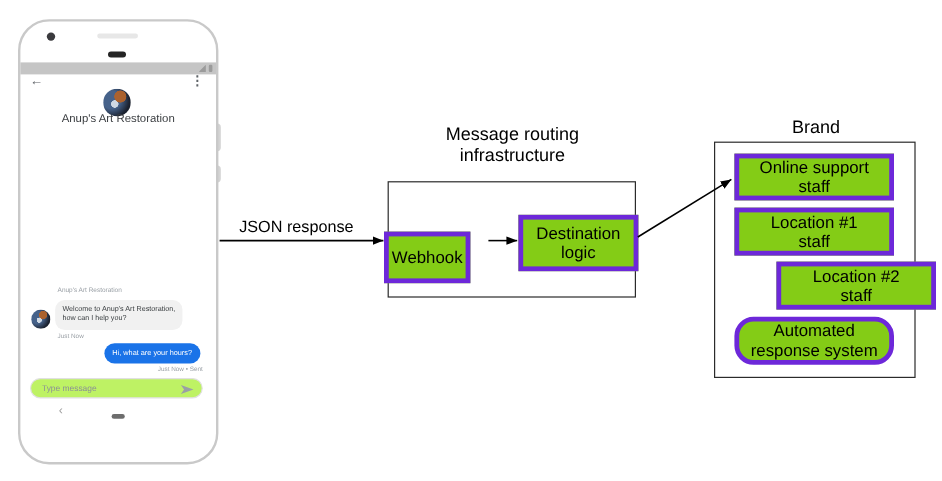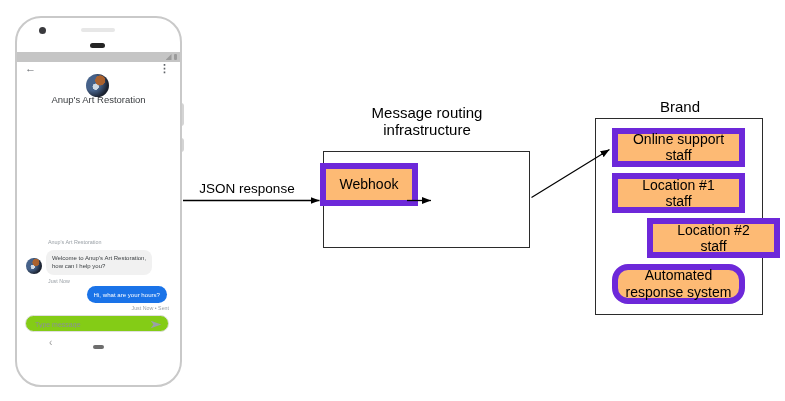--- a/index.html
+++ b/index.html
@@ -40,37 +40,37 @@
     padding:4px 6px;font-size:6px;line-height:8.6px;color:#3c4043;white-space:pre-line;
   }
   .time-in{left:31px;top:259.5px;font-size:5.3px;color:#9aa0a6;}
   .bubble-out{
     right:13px;top:268px;background:#1a73e8;border-radius:9px;
     padding:4px 7px;font-size:6.1px;line-height:9px;color:#ffffff;white-space:nowrap;
   }
   .time-out{right:11px;top:287px;font-size:5.3px;color:#9aa0a6;}
   .composer{
     left:8px;top:297px;width:144px;height:17px;box-sizing:border-box;
-    border:1px solid #e0e0e0;border-radius:9px;background:#84cc16;
+    border:1px solid #e0e0e0;border-radius:9px;background:#bef264;
   }
   .composer input{
     position:absolute;left:7px;top:1px;width:105px;height:13px;border:none;outline:none;
     background:transparent;font-family:"Liberation Sans",sans-serif;font-size:7px;color:#5f6368;
   }
   .composer input::placeholder{color:#8b9095;}
   .send-icon{position:absolute;right:6px;top:4px;}
   .nav-back{left:32px;top:319.5px;font-size:10px;color:#9a9a9a;line-height:10px;}
   .home-pill{left:75.5px;top:327px;width:11px;height:4px;border-radius:2px;background:#6d6d6d;}
 
   
   .dg-label{font-size:13.5px;color:#000;text-align:center;}
   .dg-title{font-size:15px;color:#000;text-align:center;line-height:17px;white-space:pre-line;}
   .dg-box-outer{box-sizing:border-box;border:1.5px solid #2b2b2b;background:transparent;}
   .dg-box-inner{
-    box-sizing:border-box;border:6px solid #6d28d9;background:#fdba74;
+    box-sizing:border-box;border:4px solid #6d28d9;background:#84cc16;
     display:flex;align-items:center;justify-content:center;text-align:center;
     font-size:14px;line-height:16.5px;color:#000;white-space:pre-line;
   }
   .overlay{position:absolute;left:0;top:0;pointer-events:none;}
   .arrow{stroke:#000;stroke-width:1.3px;}
 </style>
 </head>
 <body>
 
 <div id="canvas">
@@ -113,21 +113,23 @@
     <div class="abs nav-back">‹</div>
     <div class="abs home-pill"></div>
   </div>
 
   <div class="abs dg-label" style="left:192px;top:181px;width:110px;">JSON response</div>
   <div class="abs dg-title" style="left:630px;top:98px;width:100px;">Brand</div>
   <div class="abs dg-title" style="left:342px;top:104px;width:170px;">Message routing
 infrastructure</div>
 
   <div class="abs dg-box-outer" style="left:323px;top:151px;width:207px;height:97px;"></div>
-  <div class="abs dg-box-inner" style="left:320px;top:163px;width:98px;height:43px;">Webhook</div>
+  <div class="abs dg-box-inner" style="left:320px;top:193px;width:72px;height:43px;">Webhook</div>
+  <div class="abs dg-box-inner" style="left:432px;top:178.5px;width:100px;height:47px;">Destination
+logic</div>
 
   <div class="abs dg-box-outer" style="left:595px;top:118px;width:168px;height:197px;"></div>
   <div class="abs dg-box-inner" style="left:612px;top:127.5px;width:133px;height:39.5px;">Online support
 staff</div>
   <div class="abs dg-box-inner" style="left:612px;top:173px;width:133px;height:40px;">Location #1
 staff</div>
   <div class="abs dg-box-inner" style="left:612px;top:218px;width:133px;height:40px;margin-left:35px;">Location #2
 staff</div>
   <div class="abs dg-box-inner" style="left:612px;top:263.5px;width:133px;height:40.5px;border-radius:16px;">Automated
 response system</div>

